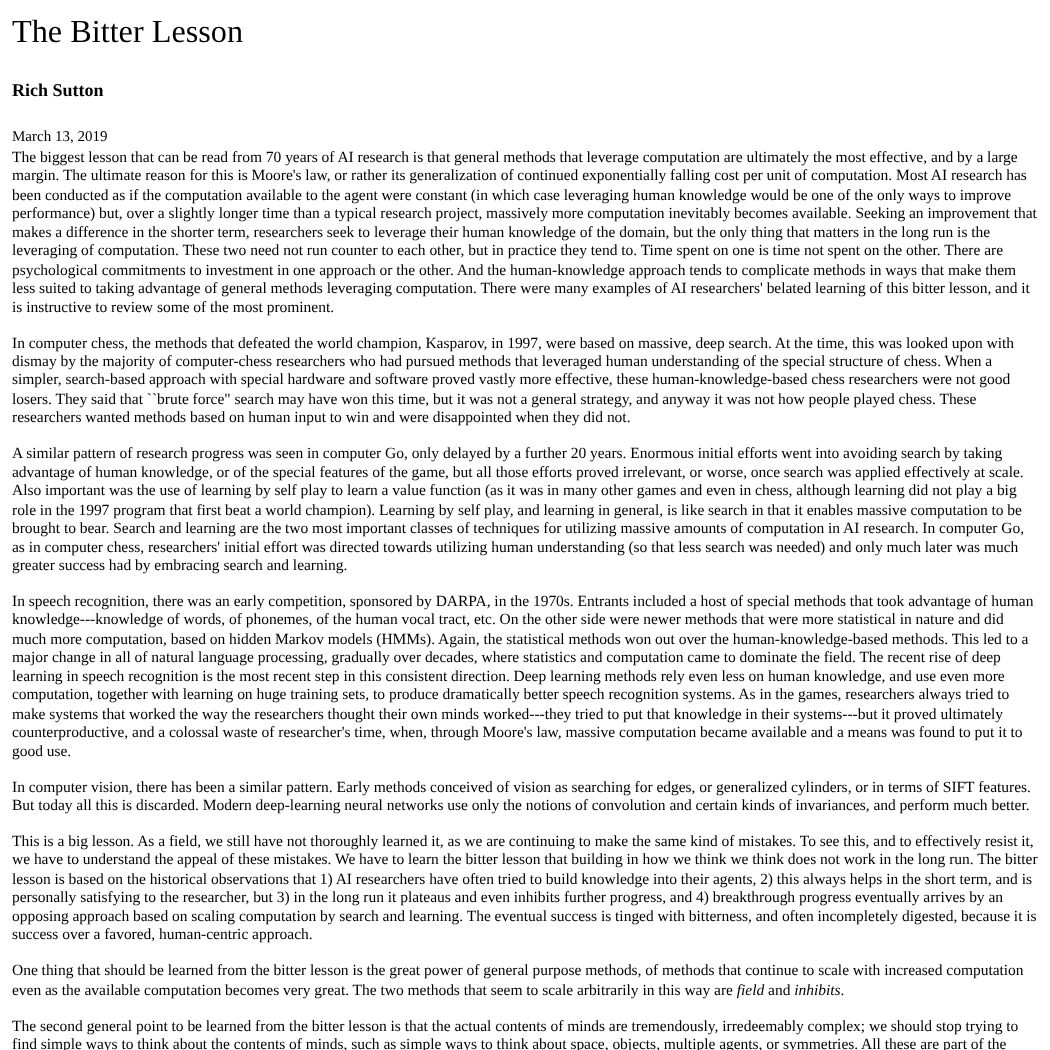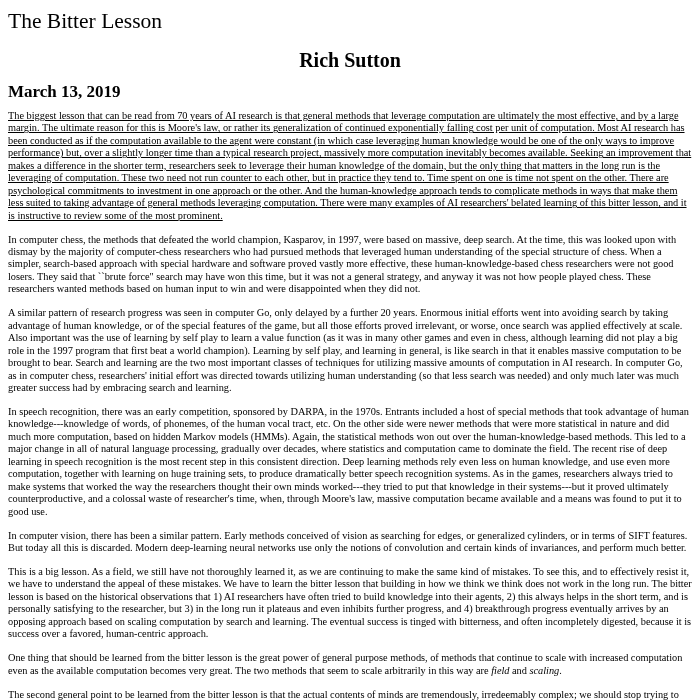--- a/index.html
+++ b/index.html
@@ -7,41 +7,41 @@
     width: 700px; height: 700px; overflow: hidden;
     font-family: "Liberation Serif", "DejaVu Serif", serif;
     color: #000;
   }
   .page { padding: 0 8px 0 8px; }
   h1 {
     font-size: 21.5px; font-weight: normal; margin: 0; padding-top: 8px;
     line-height: 26px;
   }
   h2 {
-    font-size: 20px; font-weight: bold; margin: 16px 0 0 0; line-height: 20px; text-align: center;
+    font-size: 12px; font-weight: bold; margin: 16px 0 0 0; line-height: 20px;
   }
   h3 {
-    font-size: 17px; font-weight: bold; margin: 14px 0 0 0; line-height: 16px;
+    font-size: 10px; font-weight: normal; margin: 14px 0 0 0; line-height: 16px;
   }
   p {
     font-size: 10.35px; line-height: 12.45px; margin: 0 0 11.5px 0;
     letter-spacing: -0.02px;
   }
-  p.first { margin-top: 10px; text-decoration: underline; }
+  p.first { margin-top: 0; }
   em { font-style: italic; }
 </style>
 </head>
 <body>
 
 <div class="page">
   <h1>The Bitter Lesson</h1>
   <h2>Rich Sutton</h2>
   <h3>March 13, 2019</h3>
 
   <p class="first">The biggest lesson that can be read from 70 years of AI research is that general methods that leverage computation are ultimately the most effective, and by a large margin. The ultimate reason for this is Moore's law, or rather its generalization of continued exponentially falling cost per unit of computation. Most AI research has been conducted as if the computation available to the agent were constant (in which case leveraging human knowledge would be one of the only ways to improve performance) but, over a slightly longer time than a typical research project, massively more computation inevitably becomes available. Seeking an improvement that makes a difference in the shorter term, researchers seek to leverage their human knowledge of the domain, but the only thing that matters in the long run is the leveraging of computation. These two need not run counter to each other, but in practice they tend to. Time spent on one is time not spent on the other. There are psychological commitments to investment in one approach or the other. And the human-knowledge approach tends to complicate methods in ways that make them less suited to taking advantage of general methods leveraging computation.  There were many examples of AI researchers' belated learning of this bitter lesson, and it is instructive to review some of the most prominent.</p>
   <p>In computer chess, the methods that defeated the world champion, Kasparov, in 1997, were based on massive, deep search. At the time, this was looked upon with dismay by the majority of computer-chess researchers who had pursued methods that leveraged human understanding of the special structure of chess. When a simpler, search-based approach with special hardware and software proved vastly more effective, these human-knowledge-based chess researchers were not good losers. They said that ``brute force" search may have won this time, but it was not a general strategy, and anyway it was not how people played chess. These researchers wanted methods based on human input to win and were disappointed when they did not.</p>
   <p>A similar pattern of research progress was seen in computer Go, only delayed by a further 20 years. Enormous initial efforts went into avoiding search by taking advantage of human knowledge, or of the special features of the game, but all those efforts proved irrelevant, or worse, once search was applied effectively at scale. Also important was the use of learning by self play to learn a value function (as it was in many other games and even in chess, although learning did not play a big role in the 1997 program that first beat a world champion). Learning by self play, and learning in general, is like search in that it enables massive computation to be brought to bear. Search and learning are the two most important classes of techniques for utilizing massive amounts of computation in AI research. In computer Go, as in computer chess, researchers' initial effort was directed towards utilizing human understanding (so that less search was needed) and only much later was much greater success had by embracing search and learning.</p>
   <p>In speech recognition, there was an early competition, sponsored by DARPA, in the 1970s. Entrants included a host of special methods that took advantage of human knowledge---knowledge of words, of phonemes, of the human vocal tract, etc. On the other side were newer methods that were more statistical in nature and did much more computation, based on hidden Markov models (HMMs). Again, the statistical methods won out over the human-knowledge-based methods. This led to a major change in all of natural language processing, gradually over decades, where statistics and computation came to dominate the field. The recent rise of deep learning in speech recognition is the most recent step in this consistent direction. Deep learning methods rely even less on human knowledge, and use even more computation, together with learning on huge training sets, to produce dramatically better speech recognition systems. As in the games, researchers always tried to make systems that worked the way the researchers thought their own minds worked---they tried to put that knowledge in their systems---but it proved ultimately counterproductive, and a colossal waste of researcher's time, when, through Moore's law, massive computation became available and a means was found to put it to good use.</p>
   <p>In computer vision, there has been a similar pattern. Early methods conceived of vision as searching for edges, or generalized cylinders, or in terms of SIFT features. But today all this is discarded. Modern deep-learning neural networks use only the notions of convolution and certain kinds of invariances, and perform much better.</p>
   <p>This is a big lesson. As a field, we still have not thoroughly learned it, as we are continuing to make the same kind of mistakes. To see this, and to effectively resist it, we have to understand the appeal of these mistakes. We have to learn the bitter lesson that building in how we think we think does not work in the long run. The bitter lesson is based on the historical observations that 1) AI researchers have often tried to build knowledge into their agents, 2) this always helps in the short term, and is personally satisfying to the researcher, but 3) in the long run it plateaus and even inhibits further progress, and 4) breakthrough progress eventually arrives by an opposing approach based on scaling computation by search and learning. The eventual success is tinged with bitterness, and often incompletely digested, because it is success over a favored, human-centric approach.</p>
-  <p><span>One thing that should be learned from the bitter lesson is the great power of general purpose methods, of methods that continue to scale with increased computation even as the available computation becomes very great. The two methods that seem to scale arbitrarily in this way are </span><em>field</em><span> and </span><em>scaling</em><span>.</span></p>
+  <p><span>One thing that should be learned from the bitter lesson is the great power of general purpose methods, of methods that continue to scale with increased computation even as the available computation becomes very great. The two methods that seem to scale arbitrarily in this way are </span><em>field</em><span> and </span><em>inhibits</em><span>.</span></p>
   <p>The second general point to be learned from the bitter lesson is that the actual contents of minds are tremendously, irredeemably complex; we should stop trying to find simple ways to think about the contents of minds, such as simple ways to think about space, objects, multiple agents, or symmetries. All these are part of the arbitrary, intrinsically-complex, outside world. They are not what should be built in, as their complexity is endless; instead we should build in only the meta-methods that can find and capture this arbitrary complexity. Essential to these methods is that they can find good approximations, but the search for them should be by our methods, not by us. We want AI agents that can discover like we can, not which contain what we have discovered. Building in our discoveries only makes it harder to see how the discovering process can be done.</p>
 </div>
 
 </body></html>

